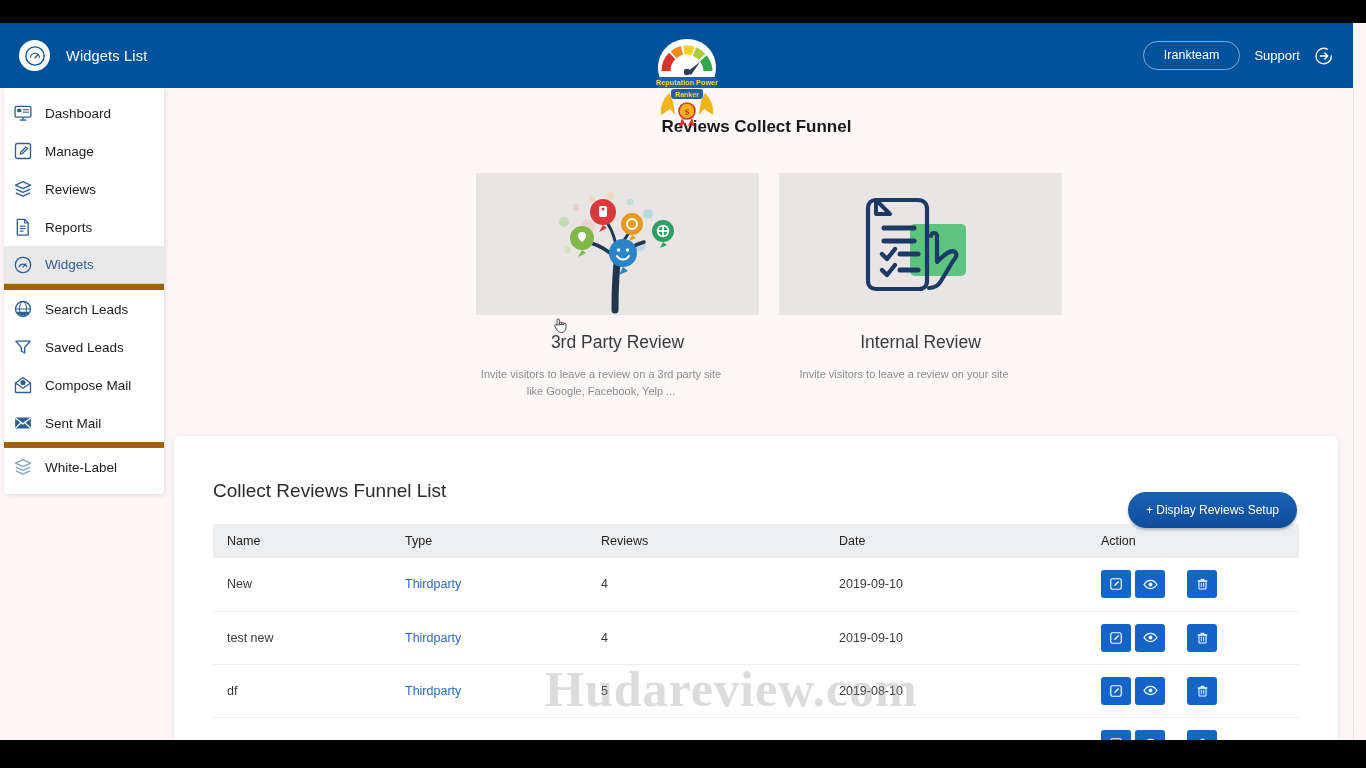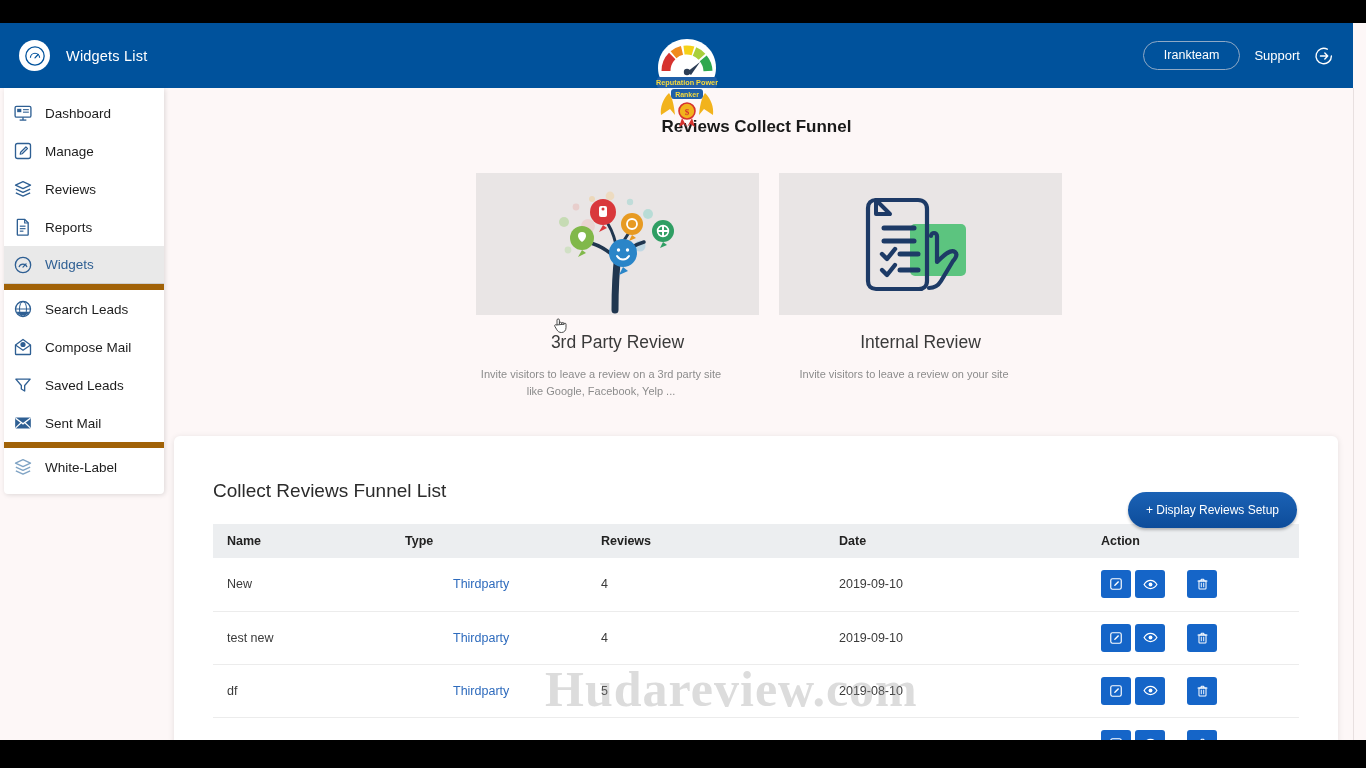--- a/index.html
+++ b/index.html
@@ -107,33 +107,33 @@
     position:absolute; right:41px; top:56px;
     background:linear-gradient(#1b62b5,#0d4c9a);
     color:#fff; border:none; border-radius:20px;
     font-size:12px; padding:11px 18px; cursor:pointer;
     box-shadow:0 2px 3px rgba(0,0,0,.25); white-space:nowrap;
     font-family:"Liberation Sans", sans-serif;
   }
 
   table.funnel-table { width:1086px; margin-left:39px; border-collapse:collapse; table-layout:fixed; }
   table.funnel-table thead th {
-    background:#eceef0; color:#222; font-size:12.5px; font-weight:700;
+    background:#eceef0; color:#222; font-size:12.5px; font-weight:400;
     text-align:left; height:34px; padding-left:14px;
   }
   table.funnel-table tbody td {
     height:53px; font-size:12.5px; color:#3a3a3a; padding-left:14px;
     border-bottom:1px solid #ececec; vertical-align:middle;
   }
   .col-name   { width:178px; }
   .col-type   { width:196px; }
   .col-rev    { width:238px; }
   .col-date   { width:262px; }
   .col-action { width:212px; }
-  .type-link { color:#2e6bbd;margin-left:48px; }
+  .type-link { color:#2e6bbd; }
   .td-date { padding-left:2px; }
   .th-date { padding-left:2px; }
 
   .actions { display:flex; align-items:center; gap:4px; }
   .act-btn {
     width:30px; height:28px; background:#1565c8; border:none; border-radius:3px;
     display:flex; align-items:center; justify-content:center; cursor:pointer;
   }
   .act-btn.del { margin-left:18px; }
   .act-btn svg { display:block; }
@@ -272,32 +272,32 @@
             <circle cx="12" cy="12" r="9" fill="none" stroke="#2e5f93" stroke-width="1.6"></circle>
             <ellipse cx="12" cy="12" rx="4.2" ry="9" fill="none" stroke="#2e5f93" stroke-width="1.2"></ellipse>
             <path d="M3.4 12h17.2" stroke="#2e5f93" stroke-width="1.2"></path>
             <path d="M4.2 15.4h15.6a9 9 0 0 1-15.6 0z" fill="#2e5f93"></path>
           </svg>
           <span class="nav-label">Search Leads</span>
         </div>
 
         <div class="nav-item">
           <svg class="nav-icon" viewBox="0 0 24 24">
+            <path d="M3.4 5h17.2l-6.6 7.6v6.6l-4-2.4v-4.2z" fill="none" stroke="#2e5f93" stroke-width="1.6" stroke-linejoin="round"></path>
+          </svg>
+          <span class="nav-label">Saved Leads</span>
+        </div>
+
+        <div class="nav-item">
+          <svg class="nav-icon" viewBox="0 0 24 24">
             <path d="M3 9.5L12 3l9 6.5V20a1 1 0 0 1-1 1H4a1 1 0 0 1-1-1z" fill="none" stroke="#2e5f93" stroke-width="1.6" stroke-linejoin="round"></path>
             <path d="M3 9.5l9 6.5 9-6.5" fill="none" stroke="#2e5f93" stroke-width="1.4"></path>
             <circle cx="12" cy="9" r="3.1" fill="#2e5f93"></circle>
           </svg>
           <span class="nav-label">Compose Mail</span>
-        </div>
-
-        <div class="nav-item">
-          <svg class="nav-icon" viewBox="0 0 24 24">
-            <path d="M3.4 5h17.2l-6.6 7.6v6.6l-4-2.4v-4.2z" fill="none" stroke="#2e5f93" stroke-width="1.6" stroke-linejoin="round"></path>
-          </svg>
-          <span class="nav-label">Saved Leads</span>
         </div>
 
         <div class="nav-item">
           <svg class="nav-icon" viewBox="0 0 24 24">
             <rect x="2.6" y="5.5" width="18.8" height="13" rx="1.4" fill="#2e5f93"></rect>
             <path d="M3.2 6.4L12 13l8.8-6.6" fill="none" stroke="#ffffff" stroke-width="1.6"></path>
             <path d="M3.2 17.8L9.4 12M20.8 17.8L14.6 12" fill="none" stroke="#ffffff" stroke-width="1.4"></path>
           </svg>
           <span class="nav-label">Sent Mail</span>
         </div>

